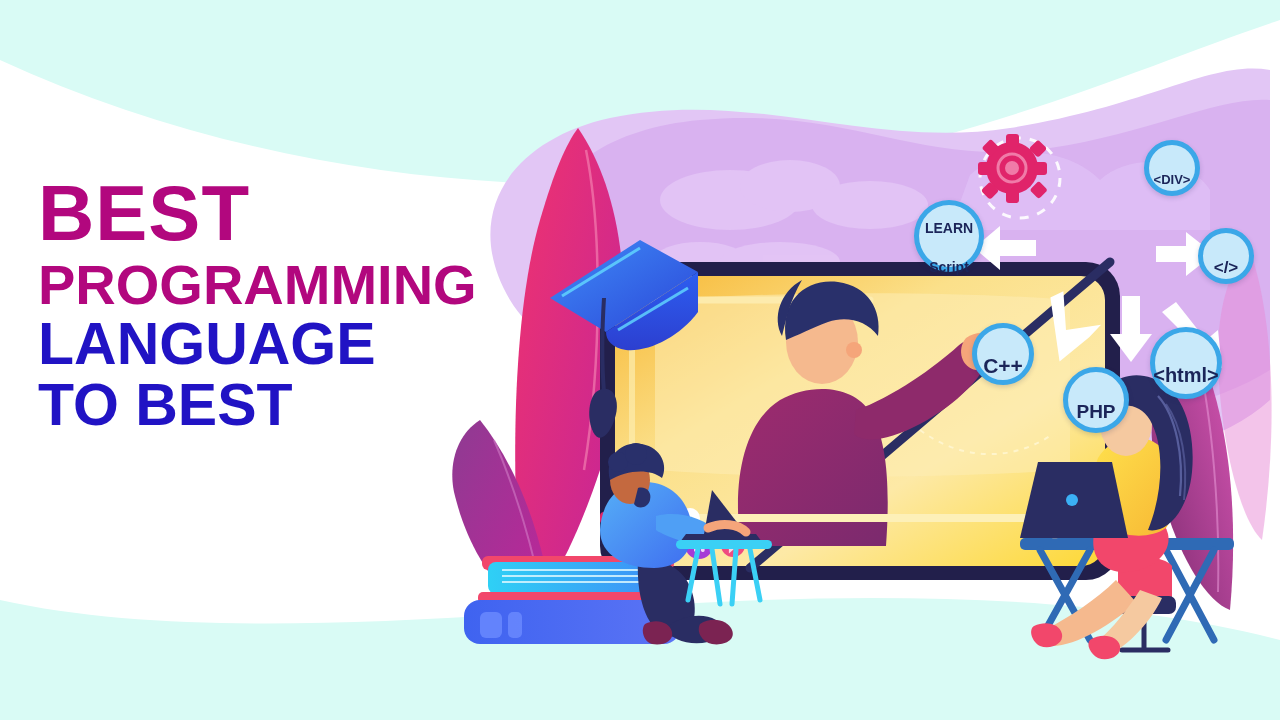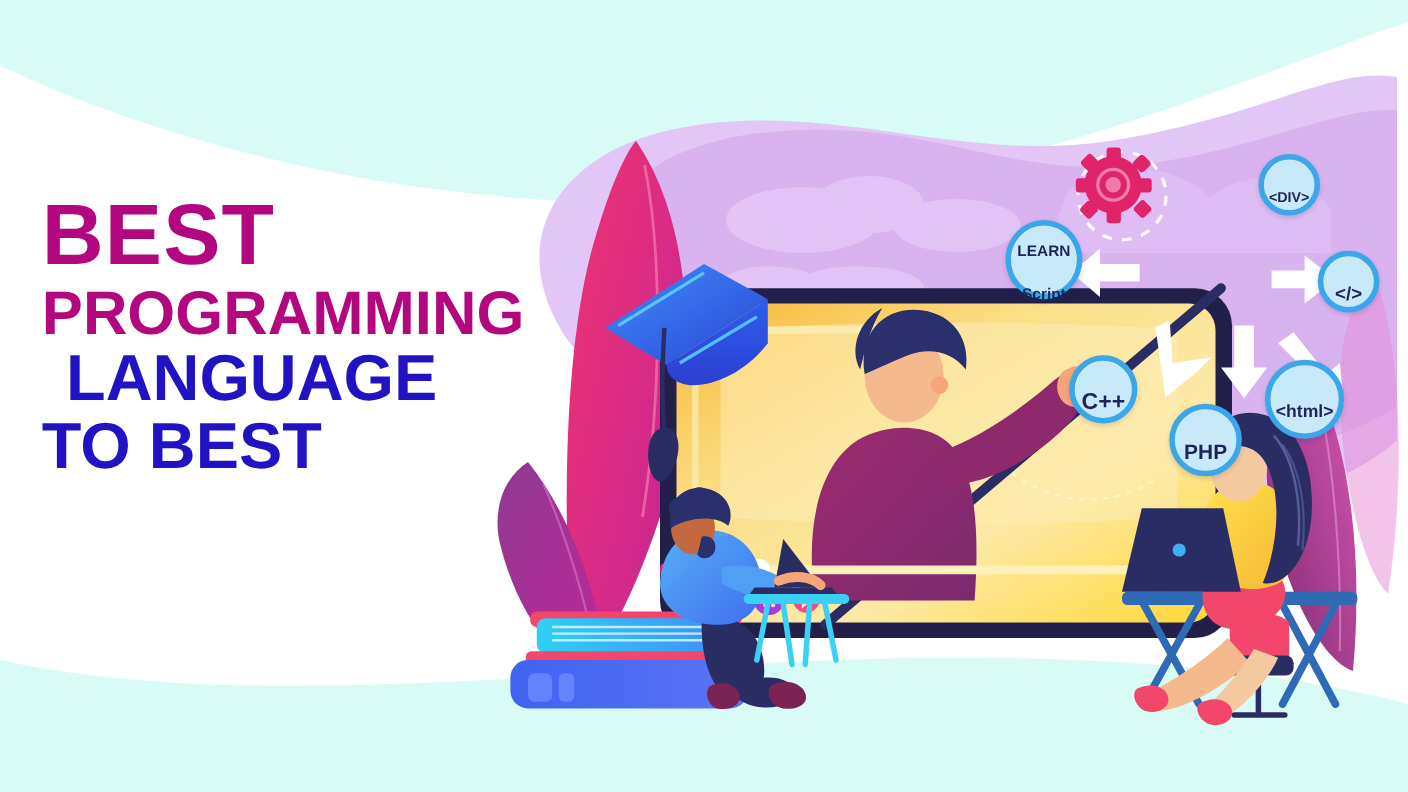--- a/index.html
+++ b/index.html
@@ -20,21 +20,21 @@
   
   .headline{
     position:absolute; left:38px; top:176px;
     width:470px; z-index:30;
     line-height:0.97;
     letter-spacing:-0.5px;
   }
   .hl-line{ display:block; font-weight:bold; white-space:nowrap; }
   .hl-best{ font-size:78px; color:#b2077e; letter-spacing:1px; margin-bottom:6px;}
   .hl-prog{ font-size:56px; color:#b2077e; letter-spacing:0px; margin-bottom:4px;}
-  .hl-lang{ font-size:59px; color:#2113c4; letter-spacing:0px; margin-bottom:4px;margin-left:22px;}
+  .hl-lang{ font-size:59px; color:#2113c4; letter-spacing:0px; margin-bottom:4px;}
   .hl-learn{ font-size:59px; color:#2113c4; letter-spacing:0px;}
 
   
   .illo{ position:absolute; left:450px; top:0px; width:830px; height:720px; z-index:20;}
   .illo svg{ display:block; }
 
   
   .badge{
     position:absolute; z-index:60;
     border-radius:50%;
@@ -46,21 +46,21 @@
     font-weight:bold;
     box-shadow:0 2px 5px rgba(30,40,90,0.18);
     line-height:1.05;
   }
   .badge span{ display:block; pointer-events:none;margin-top:24px; }
   .b-java{ left:914px; top:200px; width:70px; height:72px; font-size:14px; }
   .b-cpp { left:972px; top:323px; width:62px; height:62px; font-size:21px; }
   .b-php { left:1063px; top:367px; width:66px; height:66px; font-size:19px;text-align:right; }
   .b-div { left:1144px; top:140px; width:56px; height:56px; font-size:13px; }
   .b-code{ left:1198px; top:228px; width:56px; height:56px; font-size:17px; }
-  .b-html{ left:1150px; top:327px; width:72px; height:72px; font-size:16px; }
+  .b-html{ left:1150px; top:327px; width:72px; height:72px; font-size:20px; }
 </style>
 </head>
 <body>
 
 <div class="stage">
 
   <div class="bg-mint"></div>
 
   <div class="bg-white-blob">
     <svg viewBox="0 0 1280 720" xmlns="http://www.w3.org/2000/svg" aria-hidden="true">

